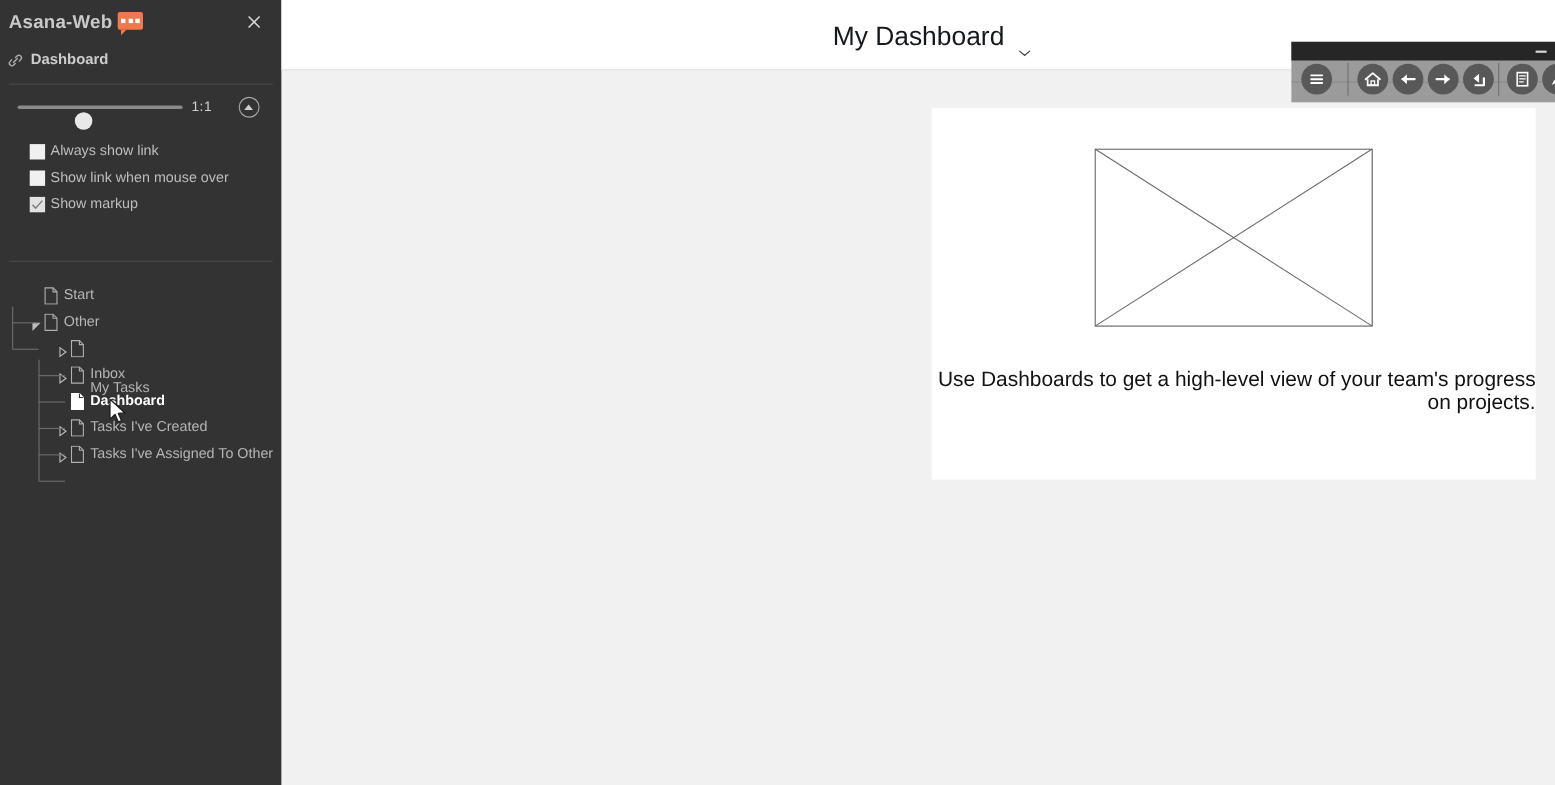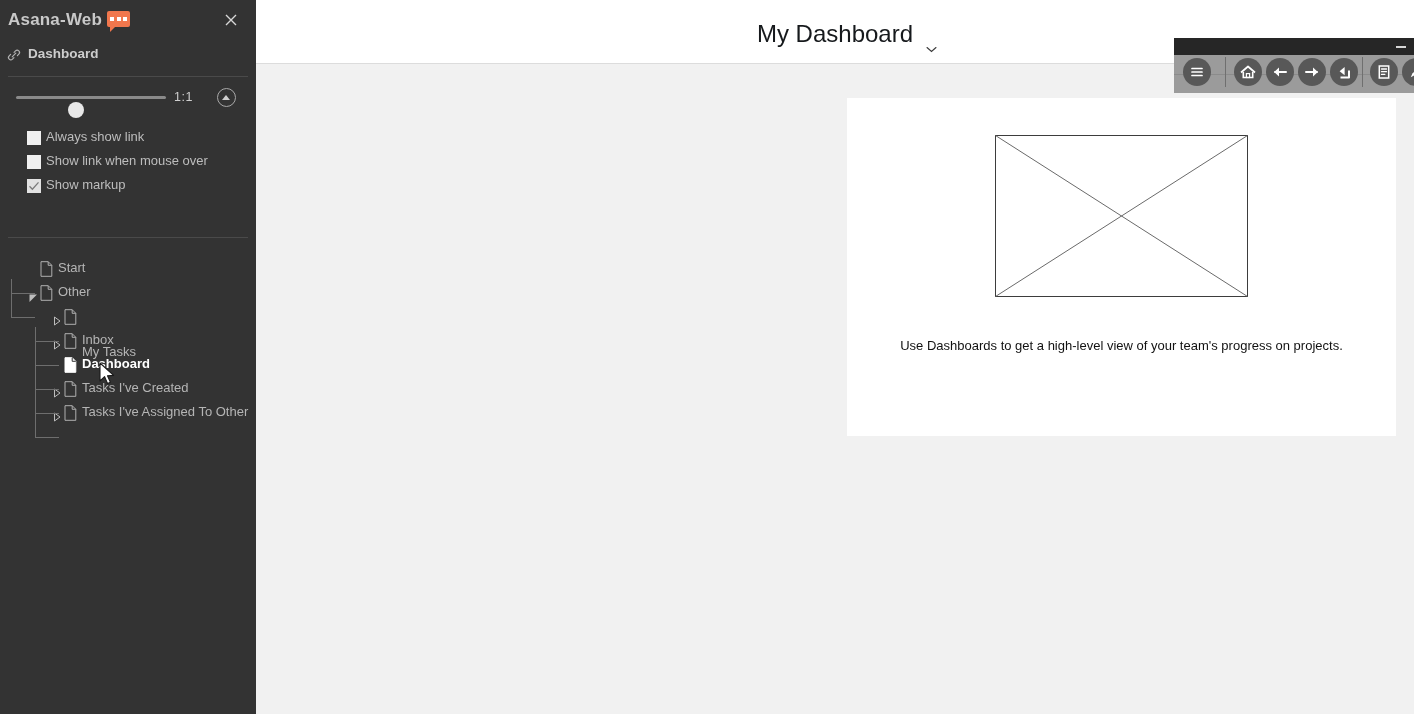--- a/index.html
+++ b/index.html
@@ -166,22 +166,22 @@
     position: absolute; left: 591px; top: 98px;
     width: 549px; height: 338px;
     background: #ffffff;
   }
   #img-placeholder {
     position: absolute; left: 148px; top: 37px;
     width: 253px; height: 162px;
   }
   #info-text {
     position: absolute; left: 0; right: 0; top: 237px;
-    text-align: center;
-    font-size: 13px; line-height: 21px; color: #121212;
+    text-align: right;
+    font-size: 19px; line-height: 21px; color: #121212;
   }
 
   
   #float-toolbar {
     position: absolute; left: 1174px; top: 38px;
     width: 240px; height: 55px;
     background: #9b9b9b;
   }
   #ft-titlebar {
     position: absolute; left: 0; top: 0; width: 240px; height: 17px;

